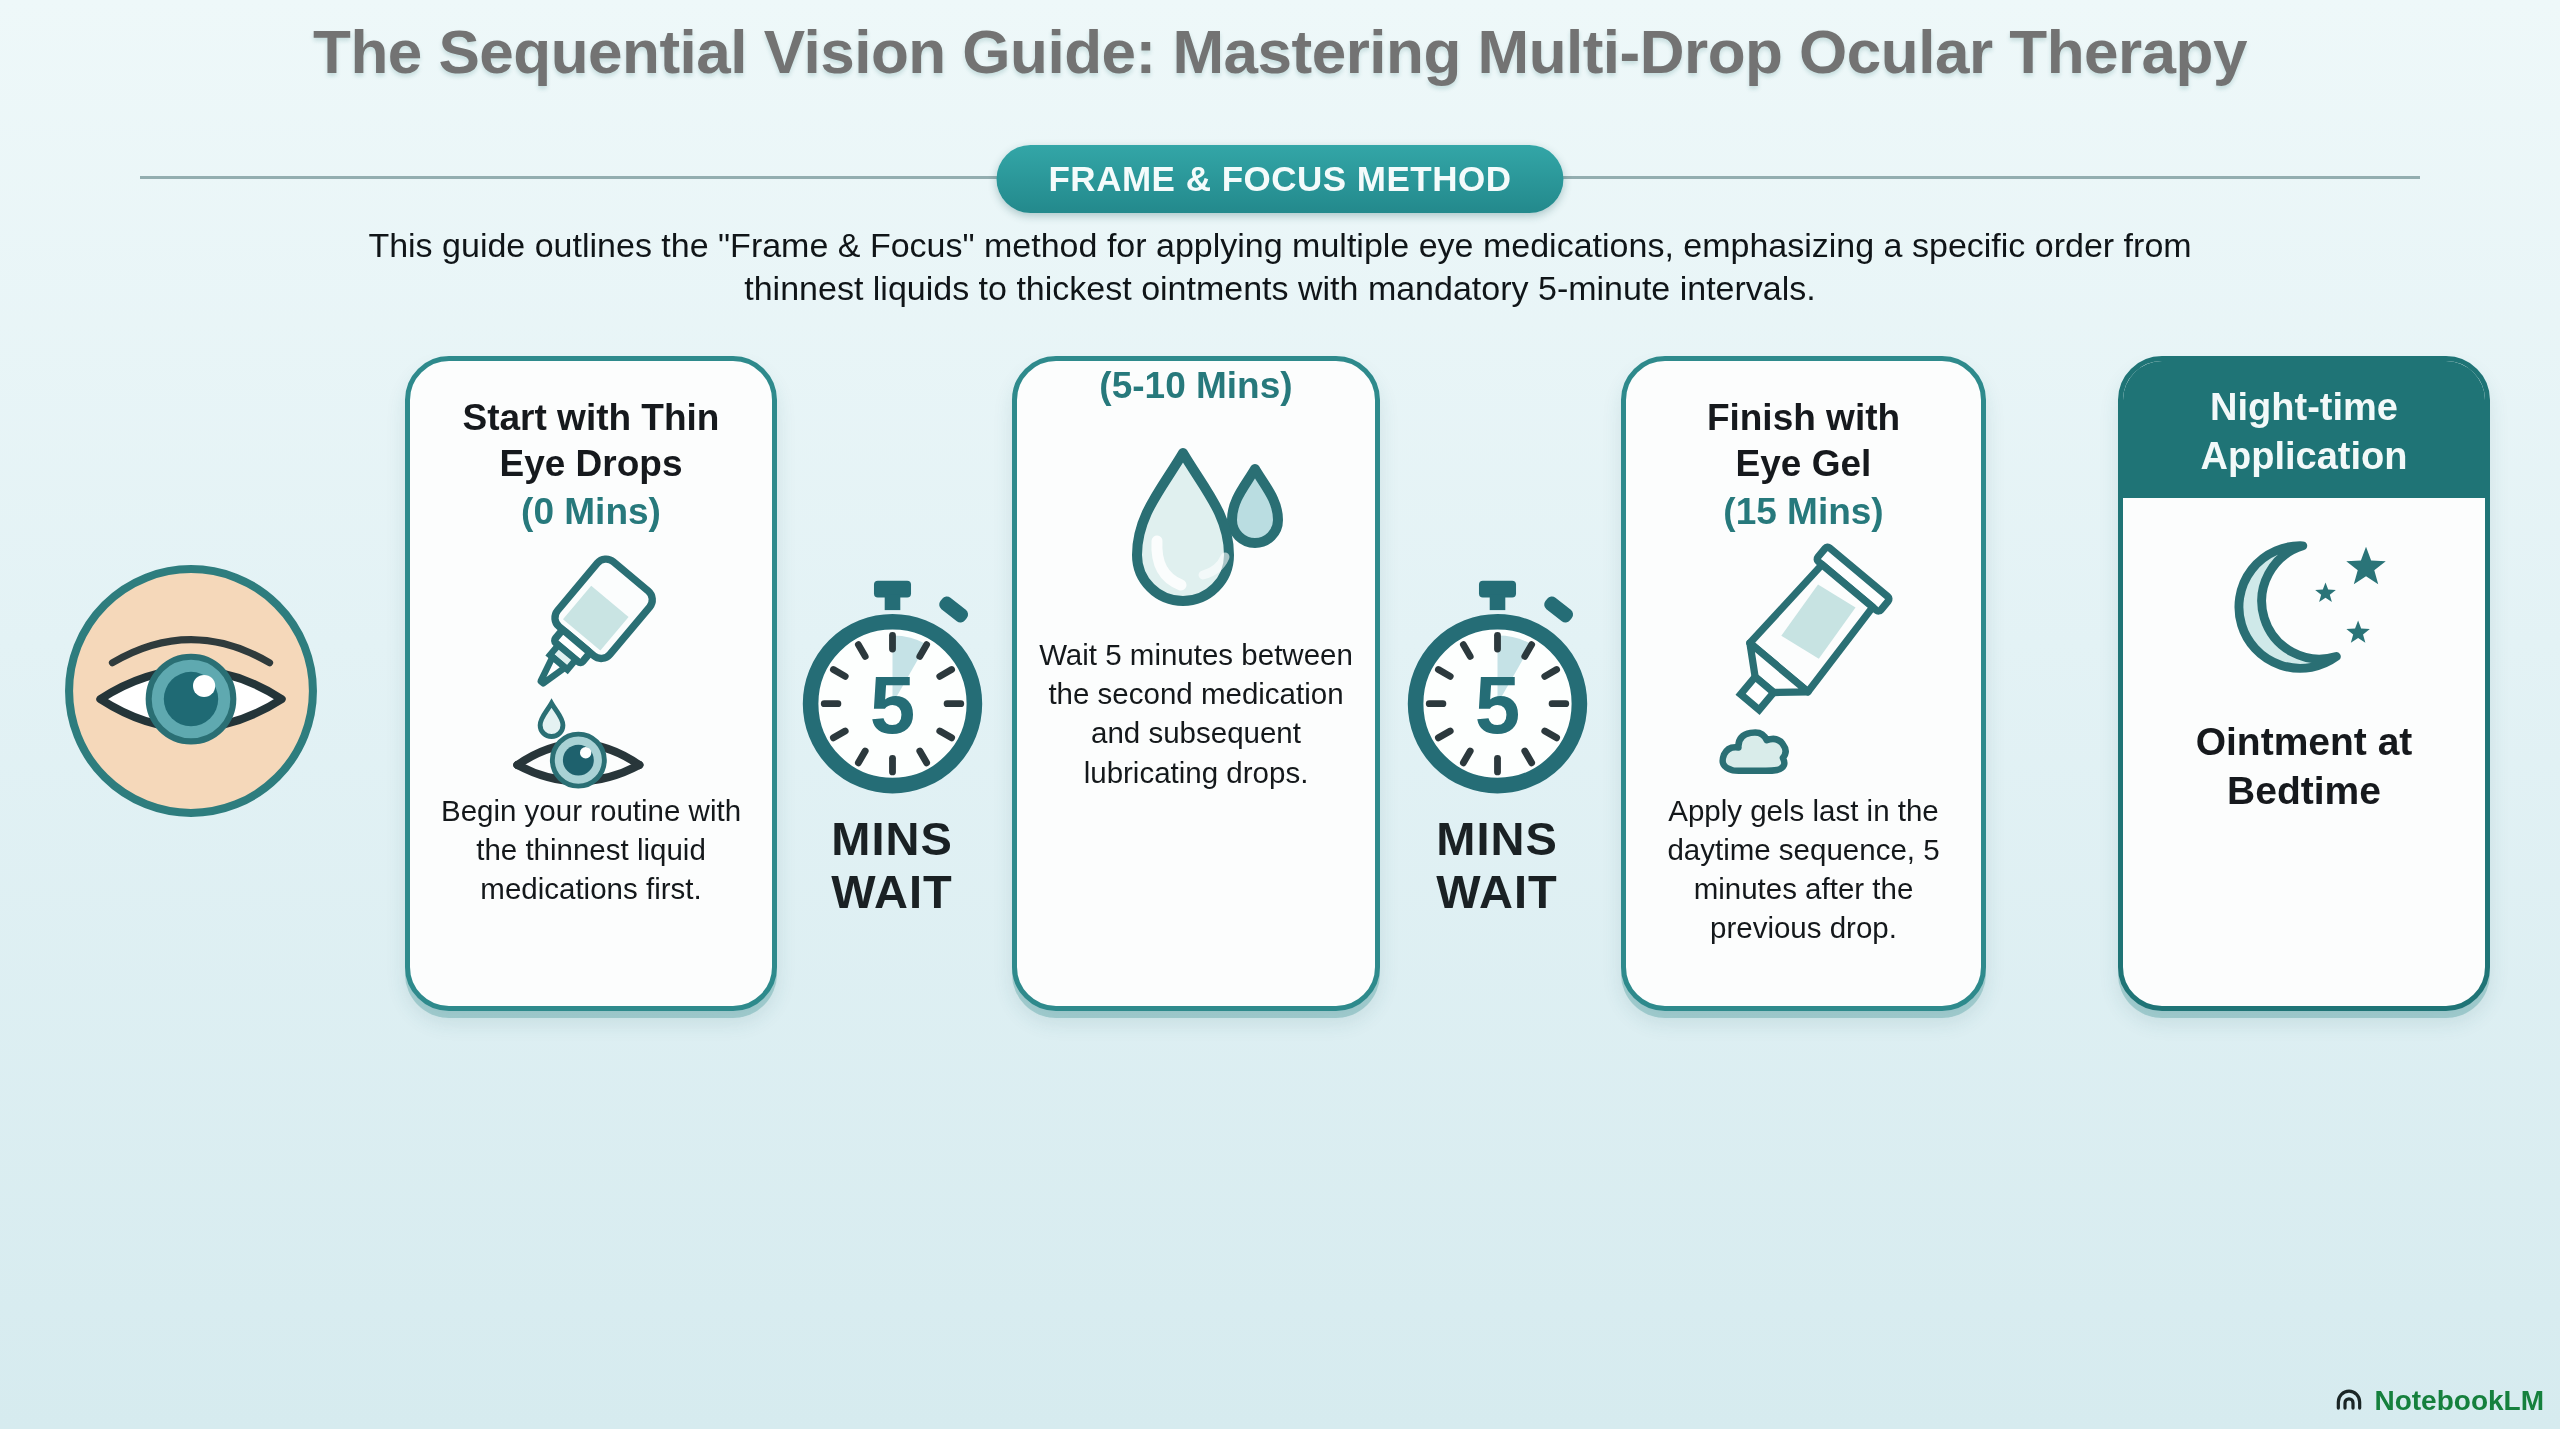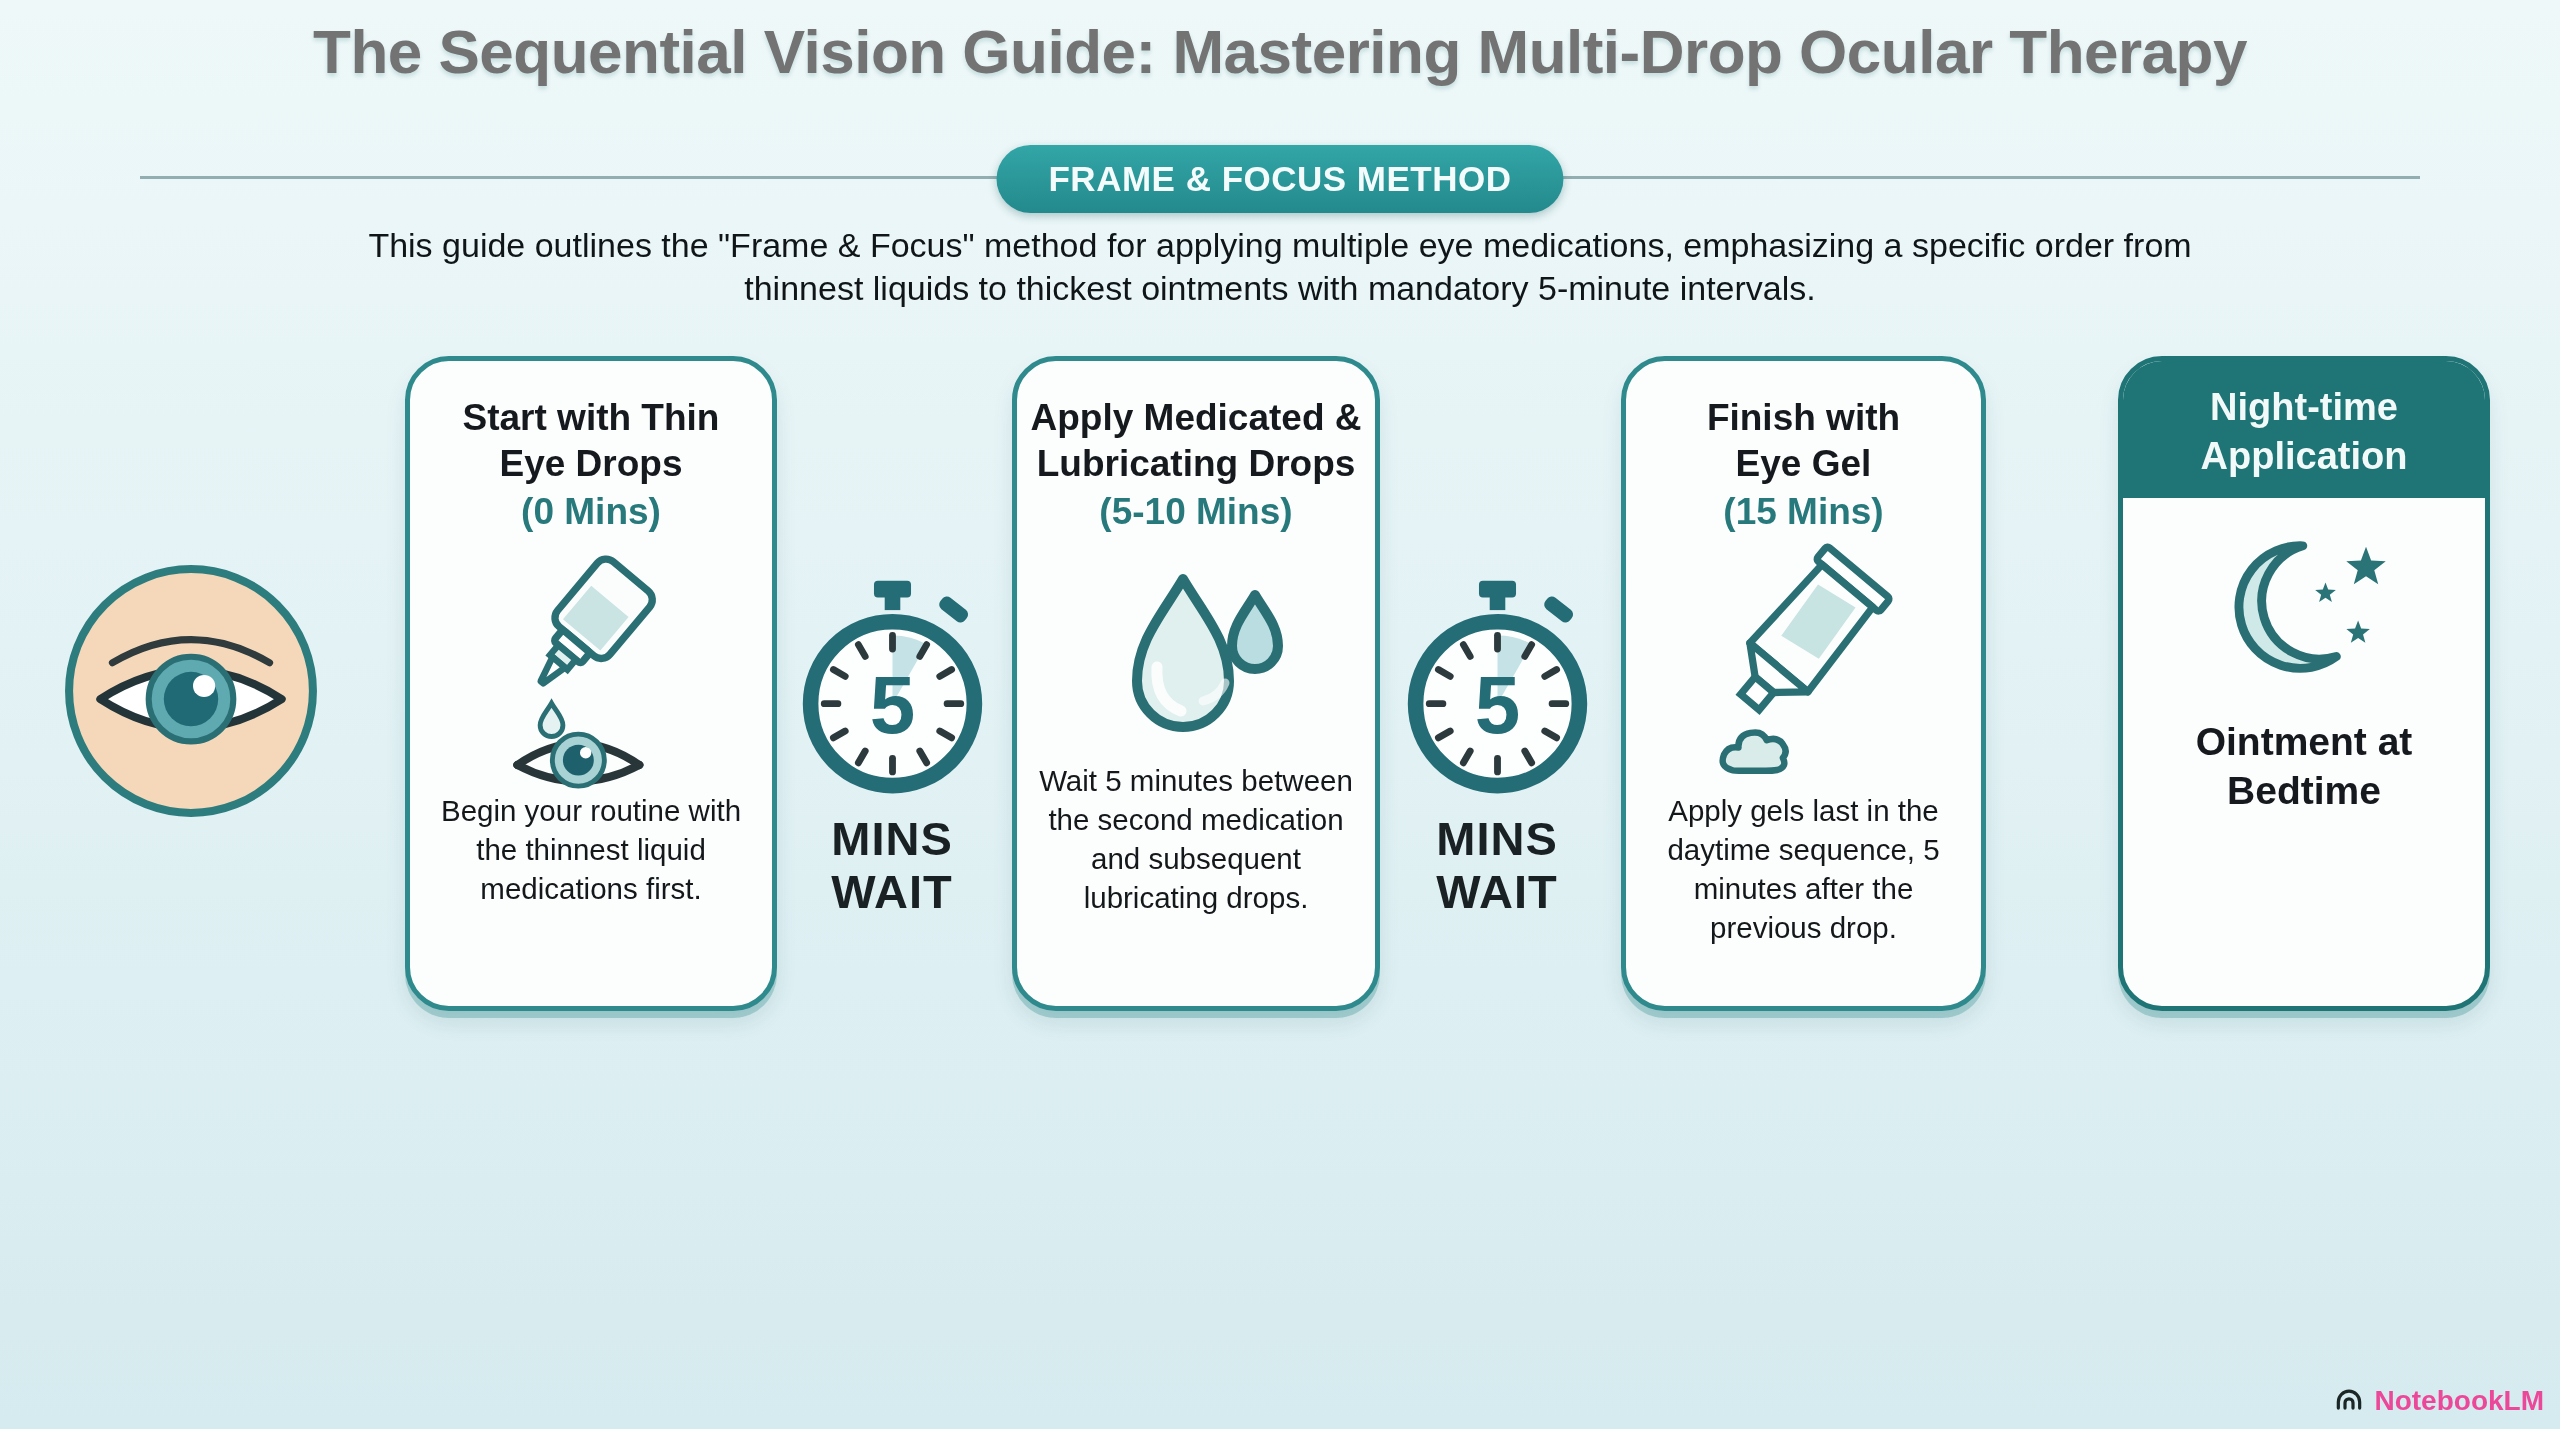--- a/index.html
+++ b/index.html
@@ -85,21 +85,21 @@
   .timer svg { width:205px; height:234px; }
   .timer-num { font-size:84px; font-weight:800; fill:#256d76; font-family:"Liberation Sans",sans-serif; }
   .timer-label {
     margin-top:4px; text-align:center;
     font-size:47px; font-weight:800; line-height:1.12; color:#1a2124; letter-spacing:1px;
   }
 
   .watermark {
     position:absolute; right:16px; bottom:12px;
     display:flex; align-items:center; gap:9px;
-    color:#ec4899; font-size:28px; font-weight:700;margin-top:43px;
+    color:#15803d; font-size:28px; font-weight:700;margin-top:43px;
   }
 </style>
 </head>
 <body>
 
 <div class="stage">
 
   <div class="page-title">The Sequential Vision Guide: Mastering Multi-Drop Ocular Therapy</div>
 
   <div class="divider"></div>
@@ -171,24 +171,20 @@
       </g>
       <text class="timer-num" x="105" y="162" text-anchor="middle">5</text>
     </svg>
     <div class="timer-label">
       <div>MINS</div>
       <div>WAIT</div>
     </div>
   </div>
 
   <div class="card card-2">
-    <div class="card-title">
-      <div>Apply Medicated &amp;</div>
-      <div>Lubricating Drops</div>
-    </div>
     <div class="card-time">(5-10 Mins)</div>
     <div class="card-icon icon-drops">
       <svg viewBox="0 0 210 210" height="210">
         <g transform="translate(118,30) scale(0.5)">
           <path d="M92 28 C72 62,46 90,46 130 a46 46 0 0 0 92 0 C138 90,112 62,92 28 Z" fill="#badde1" stroke="#2a6f74" stroke-width="20" stroke-linejoin="round"></path>
         </g>
         <path d="M92 28 C72 62,46 90,46 130 a46 46 0 0 0 92 0 C138 90,112 62,92 28 Z" fill="#e0f0ef" stroke="#2a6f74" stroke-width="10" stroke-linejoin="round"></path>
         <path d="M66 116 Q64 150 90 160" fill="none" stroke="rgba(255,255,255,0.85)" stroke-width="11" stroke-linecap="round"></path>
         <path d="M112 150 Q128 146 134 132" fill="none" stroke="rgba(255,255,255,0.6)" stroke-width="9" stroke-linecap="round"></path>
       </svg>

